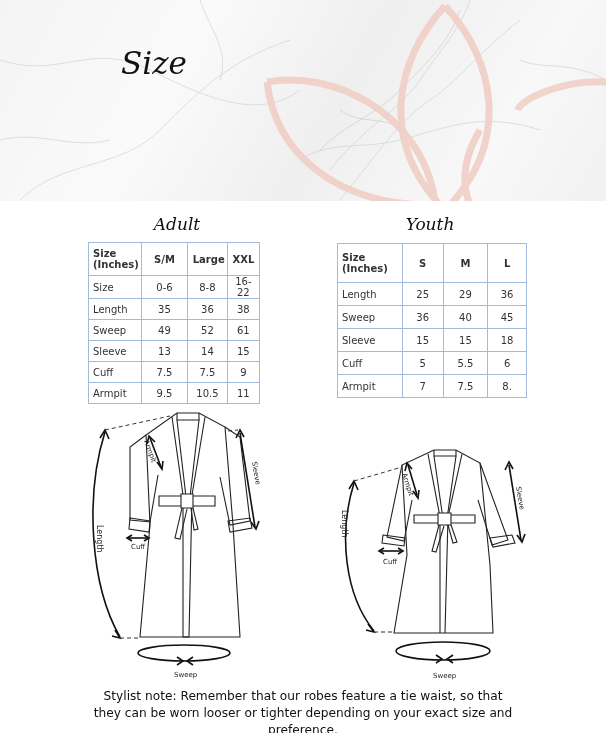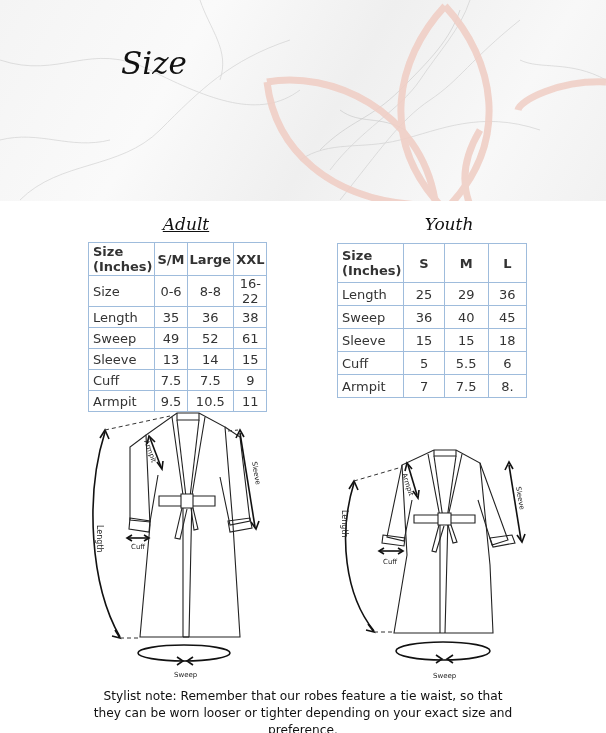--- a/index.html
+++ b/index.html
@@ -19,21 +19,21 @@
     line-height: 46px; text-align: center; color: #111;
   }
 
   .section-title {
     position: absolute; font-family: "DejaVu Serif", serif; font-style: italic;
     font-size: 17px; color: #111; text-align: center;
   }
 
   table.sz {
     position: absolute; border-collapse: collapse;
-    font-family: "DejaVu Sans", sans-serif; font-size: 13px; color: #333;
+    font-family: "DejaVu Sans", sans-serif; font-size: 10px; color: #333;
   }
   table.sz td, table.sz th {
     border: 1px solid #9fbcdc; text-align: center; vertical-align: middle;
     font-weight: normal; padding: 0 2px;
   }
   table.sz th { font-weight: bold; color: #333; }
   table.sz td.lbl, table.sz th.lbl { text-align: left; padding-left: 4px; }
   table.sz { border: 1.5px solid #8fb0d6; }
 
   .diagram { position: absolute; }
@@ -72,21 +72,21 @@
       <path d="M267,82 C275,150 330,200 420,205"></path>
       <path d="M606,82 C560,80 520,100 518,110"></path>
       <path d="M480,130 C465,155 460,180 470,205"></path>
     </g>
   </svg>
   <div class="hero-title">
     <div>Size</div>
   </div>
 </div>
 
-<div class="section-title" style="left:136px; top:214px; width:100px;text-decoration:underline;">Adult</div>
+<div class="section-title" style="left:127px; top:214px; width:100px;">Adult</div>
 
 <table class="sz" style="left:88px; top:242px; width:172px;">
   <tbody>
       <tr style="height:33px;">
     <th class="lbl" style="width:53px;">Size (Inches)</th>
     <th style="width:64px;">S/M</th>
     <th style="width:42px;text-align:right;">Large</th>
     <th style="width:37px;margin-top:40px;">XXL</th>
   </tr>
   <tr style="height:21px;">
@@ -178,21 +178,21 @@
     <path d="M40,233 L60,233"></path>
     <path d="M148,26 L158,25"></path>
   </g>
   <text x="17" y="120" font-family="DejaVu Sans, sans-serif" font-size="8" fill="#222" transform="rotate(90 17 120)">Length</text>
   <text x="64" y="36" font-family="DejaVu Sans, sans-serif" font-size="7" fill="#222" transform="rotate(70 64 36)">Armpit</text>
   <text x="172" y="57" font-family="DejaVu Sans, sans-serif" font-size="7" fill="#222" transform="rotate(80 172 57)">Sleeve</text>
   <text x="51" y="144" font-family="DejaVu Sans, sans-serif" font-size="7" fill="#222">Cuff</text>
   <text x="94" y="272" font-family="DejaVu Sans, sans-serif" font-size="7" fill="#222">Sweep</text>
 </svg>
 
-<div class="section-title" style="left:399px; top:214px; width:100px;">Youth</div>
+<div class="section-title" style="left:380px; top:214px; width:100px;">Youth</div>
 
 <table class="sz" style="left:337px; top:243px; width:190px;">
   <tbody>
       <tr style="height:39px;">
     <th class="lbl" style="width:65px;">Size (Inches)</th>
     <th style="width:41px;">S</th>
     <th style="width:45px;">M</th>
     <th style="width:39px;">L</th>
   </tr>
   <tr style="height:23px;">

